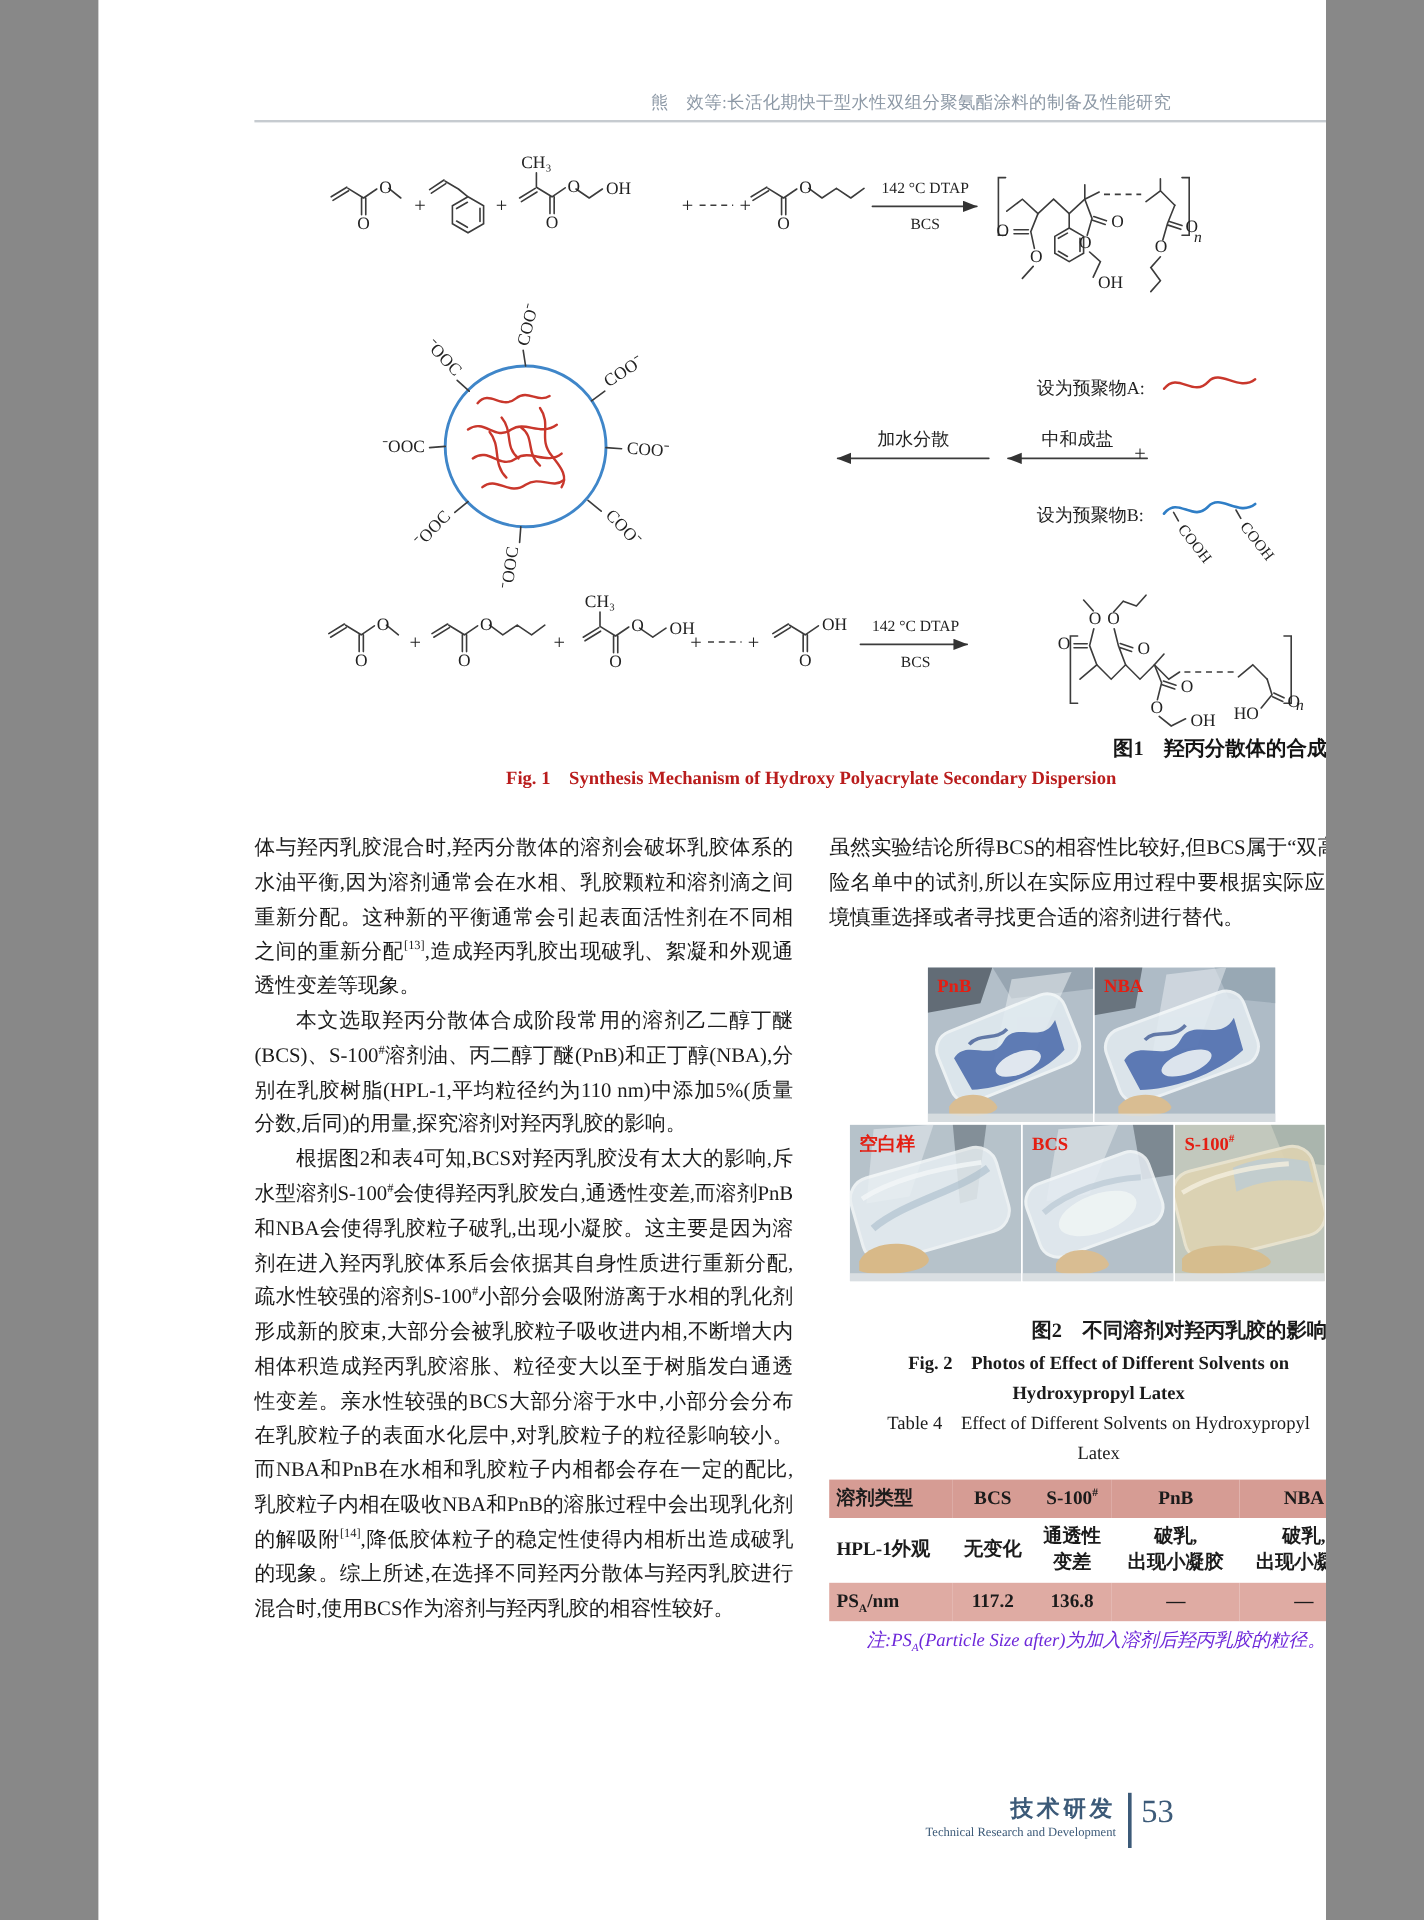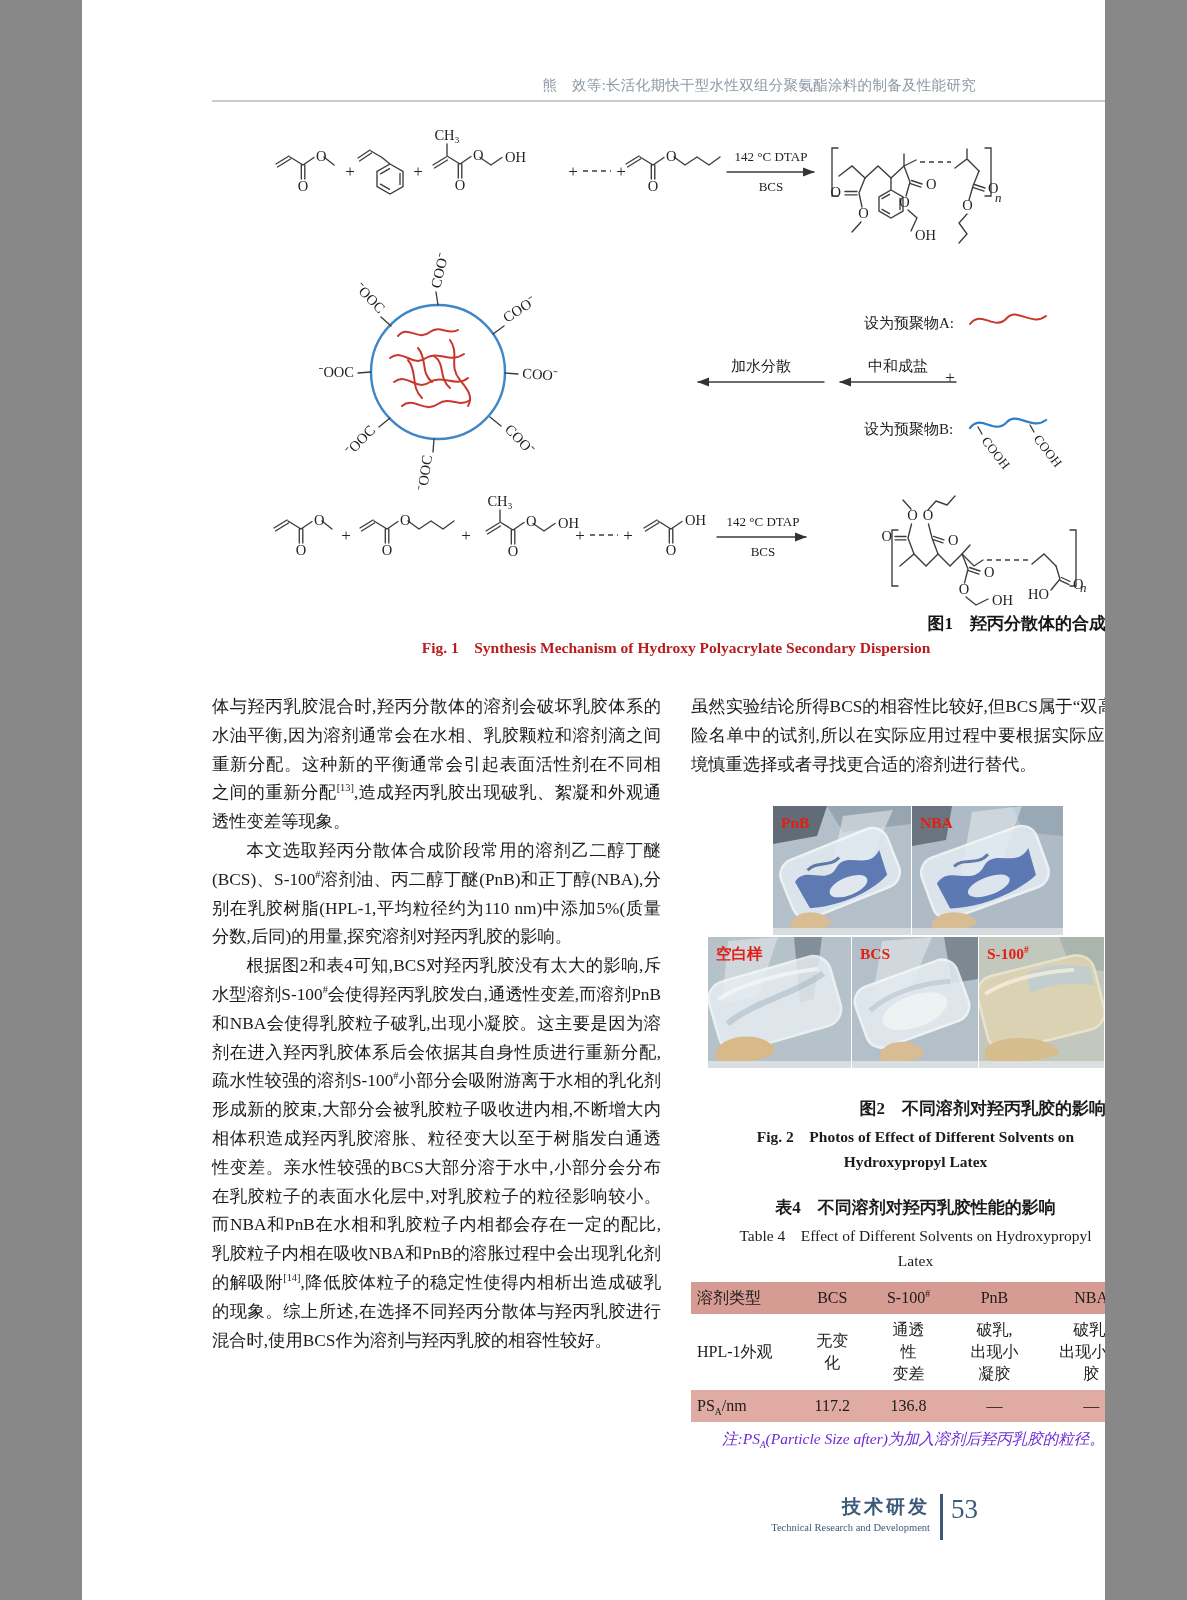--- a/index.html
+++ b/index.html
@@ -28,21 +28,21 @@
   sub{font-size:60%;vertical-align:sub;line-height:0}
   .collage{position:relative;width:413px;height:273px;margin-top:27px}
   .panel{position:absolute;overflow:hidden}
   .panel svg{display:block;width:100%;height:100%}
   .plabel{position:absolute;top:3px;left:8px;color:#e41e12;font-size:15.5px;font-weight:700;z-index:2}
   .f2zh{margin-top:16px;text-align:right;font-weight:700;font-size:17px}
   .f2en{text-align:center;font-weight:700;font-size:15.5px;line-height:25px}
   .t4zh{margin-top:20px;text-align:center;font-weight:700;font-size:17px}
   .t4en{text-align:center;font-weight:400;font-size:15.5px;line-height:25px}
   table.t4{width:100%;border-collapse:collapse;margin-top:9px;font-size:16px;color:#1b1b1b}
-  .t4 th,.t4 td{font-weight:400;text-align:center;padding:5px 16px;line-height:22px}
+  .t4 th,.t4 td{font-weight:700;text-align:center;padding:5px 2px;line-height:22px}
   .t4 .c0{text-align:left;padding-left:6px;width:23%}
   .t4 .hrow{background:#d69c94}
   .t4 .prow{background:#dfaba3}
   .ml{white-space:pre-line}
   .note{margin-top:4px;font-size:15.5px;line-height:25px;color:#6d28d9;font-style:italic;text-indent:2em;text-align:justify}
   .footer{position:absolute;top:1494px;right:127px;display:flex;color:#3c5a78}
   .ftxt{text-align:right}
   .fzh{font-size:19px;font-weight:700;letter-spacing:3px}
   .fen{font-size:10.5px;margin-top:2px}
   .fbar{width:3px;height:46px;background:#3c5a78;margin:0 8px 0 10px}
@@ -285,21 +285,20 @@
             <path d="M6,112 C18,96 70,98 80,114 C82,124 18,128 6,122 Z" fill="#d6bd8e"></path>
             <rect y="124" width="125" height="7" fill="#e2e5e7" opacity="0.8"></rect>
           </svg>
         </div>
       </div>
 
       <div class="f2zh">图2　不同溶剂对羟丙乳胶的影响照片</div>
       <div class="f2en">Fig. 2　Photos of Effect of Different Solvents on</div>
       <div class="f2en">Hydroxypropyl Latex</div>
 
-      <div class="t4zh">表4　不同溶剂对羟丙乳胶性能的影响</div>
       <div class="t4en">Table 4　Effect of Different Solvents on Hydroxypropyl</div>
       <div class="t4en">Latex</div>
 
       <table class="t4">
         <tbody>
             <tr class="hrow">
           <th class="c0">溶剂类型</th>
           <th>BCS</th>
           <th>S-100<sup>#</sup></th>
           <th>PnB</th>

